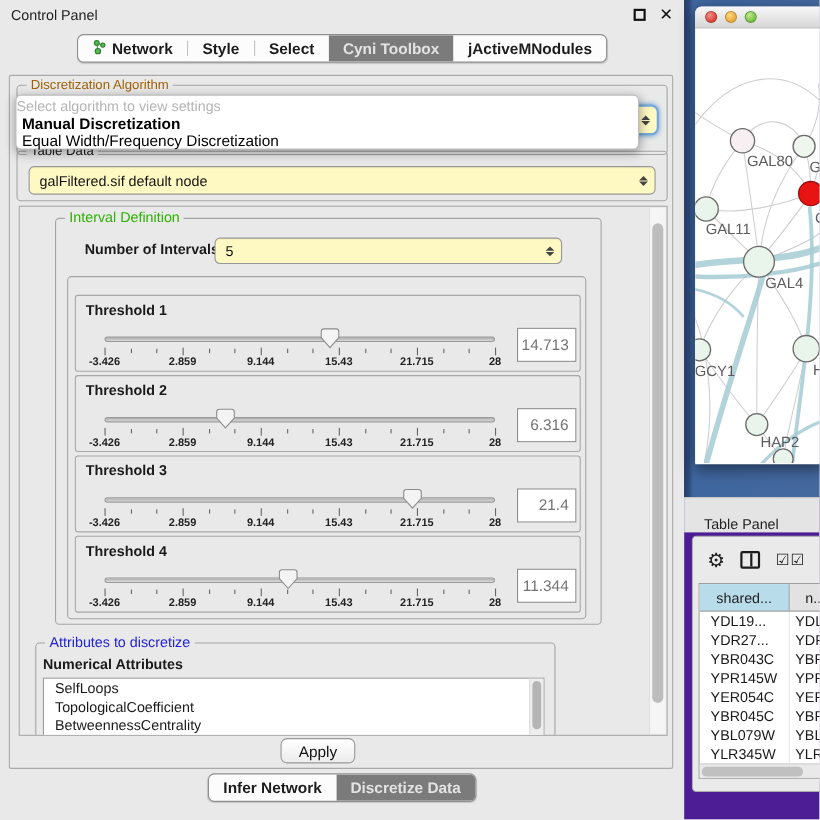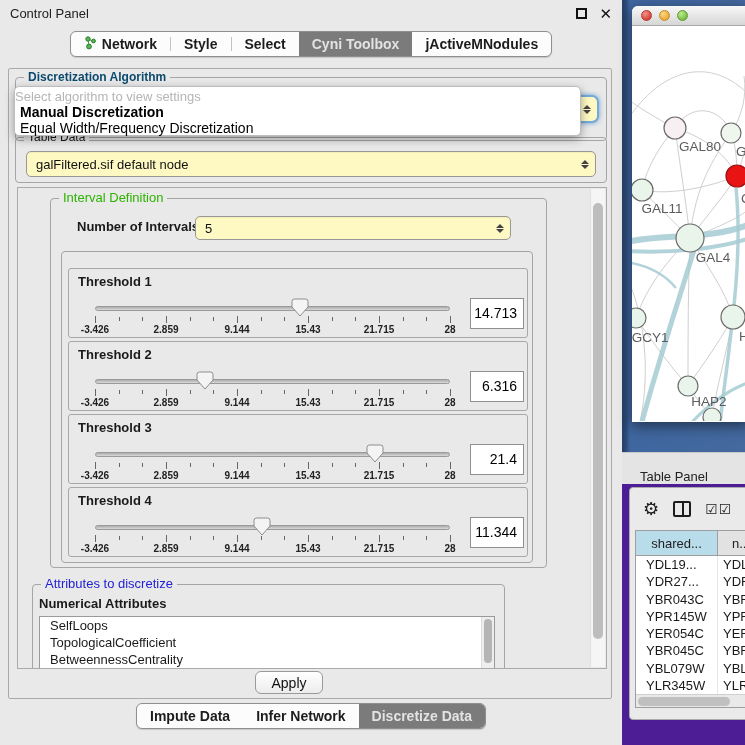--- a/index.html
+++ b/index.html
@@ -21,21 +21,21 @@
   .tab { display:flex; align-items:center; gap:5px; padding:0 13px; font-size:14px; font-weight:bold; color:#1c1c1c; background:transparent; cursor:default; }
   .tab.sel { background:#7b7b7b; color:#e3e3e3; }
   .tabsep { width:1px; background:#c3c3c3; margin:5px 0; }
   .btabs { top:703px; }
 
   
   .outer { position:absolute; left:8px; top:68px; width:604px; height:631px; border:1px solid #aaa; border-radius:2px; background:#e9e9e9; }
 
   .group { position:absolute; border:1px solid #a5a5a5; border-radius:4px; }
   .group-label { position:absolute; top:-8px; left:8px; background:#e9e9e9; padding:0 4px; font-size:12px; line-height:14px; }
-  .gl-gray { color:#0c4a6e; font-weight:bold; }
+  .gl-gray { color:#a16207; font-weight:normal; }
   .gl-dark { color:#1a1a1a; }
   .gl-green { color:#2db300; font-size:13px; }
   .gl-blue { color:#2121d6; font-size:13px; }
 
   .combo { position:absolute; background:#fef9c3; border:1px solid #979797; border-radius:5px; display:flex; align-items:center; padding:0 4px 0 9px; font-size:13px; color:#111; box-shadow:inset 0 1px 1px rgba(0,0,0,.05); }
   .combo .ct { flex:1; white-space:nowrap; overflow:hidden; }
   .spinner { display:flex; flex-direction:column; align-items:center; justify-content:center; gap:1px; width:12px; flex:none; }
   .spinner i { width:0; height:0; border-left:4px solid transparent; border-right:4px solid transparent; display:block; }
   .spinner .up { border-bottom:4px solid #444; }
   .spinner .dn { border-top:4px solid #444; }
@@ -63,21 +63,21 @@
   .thr-box { position:relative; margin:0 0 3px 6px; width:460px; height:70px; border:1px solid #a8a8a8; border-radius:3px; background:#e9e9e9; }
   .thr-box:first-child { margin-top:16px; }
   .thr-title { position:absolute; left:9px; top:5px; font-size:13px; font-weight:bold; }
   .slider-area { position:absolute; left:26px; top:32px; width:355px; height:36px; }
   .track { position:absolute; left:0; right:0; top:5px; height:5px; border:1px solid #9a9a9a; border-radius:3px; background:linear-gradient(#adadad,#d9d9d9); }
   .thumb { position:absolute; top:-3px; width:18px; height:19px; }
   .tick { position:absolute; width:1px; background:#666; }
   .tick.minor { top:16px; height:4px; }
   .tick.major { top:15px; height:7px; }
   .tick-label { position:absolute; top:23px; transform:translateX(-50%); font-size:10px; font-weight:bold; color:#222; white-space:nowrap; }
-  .valbox { position:absolute; right:3px; top:29px; width:54px; height:31px; background:#fff; border:1px solid #8f8f8f; font-size:14px; text-align:right; line-height:29px; padding-right:6px; color:#000000; }
+  .valbox { position:absolute; right:3px; top:29px; width:54px; height:31px; background:#fff; border:1px solid #8f8f8f; font-size:14px; text-align:right; line-height:29px; padding-right:6px; color:#737373; }
 
   .attrs-group { left:14px; top:396px; width:473px; height:120px; }
   .attr-title { position:absolute; left:6px; top:11px; font-weight:bold; font-size:13px; }
   .attr-list { position:absolute; left:6px; top:31px; width:456px; height:80px; background:#fff; border:1px solid #9a9a9a; }
   .attr-item { font-size:13px; line-height:17px; padding-left:10px; white-space:nowrap; }
   .attr-vscroll { position:absolute; top:0; bottom:0; right:0; width:13px; background:#eee; border-left:1px solid #ddd; }
   .attr-vthumb { position:absolute; left:2px; right:2px; top:2px; height:44px; background:#b5b5b5; border-radius:6px; }
 
   .apply { position:absolute; left:246px; top:602px; width:68px; height:23px; background:linear-gradient(#ffffff,#ececec); border:1px solid #9a9a9a; border-radius:6px; font-size:14px; font-family:inherit; color:#111; }
 
@@ -352,23 +352,20 @@
           <div class="vthumb" style="top:14px; height:436px;"></div>
         </div>
       </div>
 
       <button class="apply">Apply</button>
     </div>
 
     <div class="tabbar btabs">
       <div class="tabbar-inner" id="bottomTabs">
           <div class="tab">
-            <span>Impute Data</span>
-          </div>
-          <div class="tab">
             <span>Infer Network</span>
           </div>
           <div class="tab sel">
             <span>Discretize Data</span>
           </div>
         </div>
     </div>
   </div>
 
   <div class="rp">

